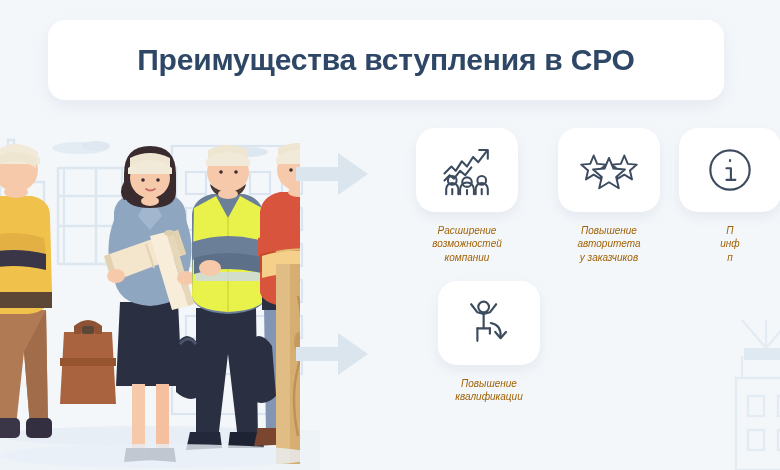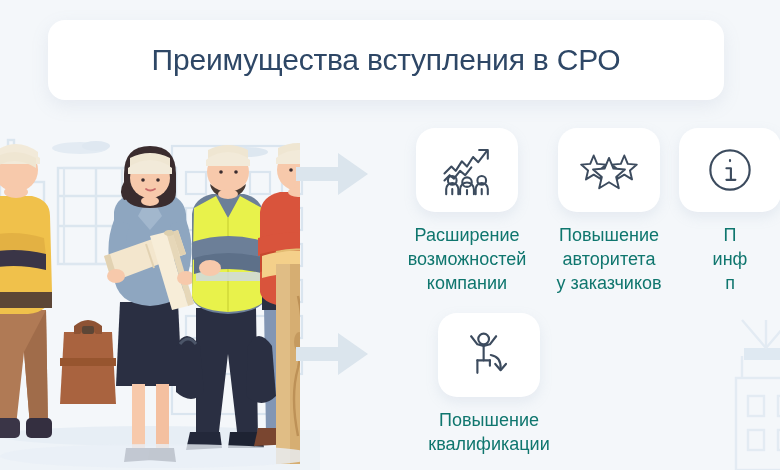--- a/index.html
+++ b/index.html
@@ -26,21 +26,21 @@
     position:absolute;
     left:48px; top:20px;
     width:676px; height:80px;
     background:#ffffff;
     border-radius:17px;
     box-shadow:0 6px 18px rgba(130,150,175,0.13);
     display:flex; align-items:center; justify-content:center;
   }
   .title-text {
     font-size:30px;
-    font-weight:normal;
+    font-weight:bold;
     color:#2e4766;
     letter-spacing:-0.2px;
     white-space:nowrap;
   }
 
   
   .arrow { position:absolute; }
 
   
   .benefits {
@@ -63,25 +63,26 @@
     width:102px; height:84px;
     background:#ffffff;
     border-radius:19px;
     box-shadow:0 5px 13px rgba(140,160,185,0.15);
     display:flex; align-items:center; justify-content:center;
   }
   .icon-card svg { display:block; }
 
   .bcell-label {
     margin-top:12px;
-    font-size:18px;
+    font-size:10px;
     line-height:1.33;
-    color:#0f766e;
+    color:#a16207;
     text-align:center;
     white-space:pre-line;
+    font-style:italic;
   }
   .bcell.partial .bcell-label { text-align:center; }
 
   
   .illustration { position:absolute; left:0; top:96px; width:300px; height:374px; }
 </style>
 </head>
 <body>
 
 <div id="root">

